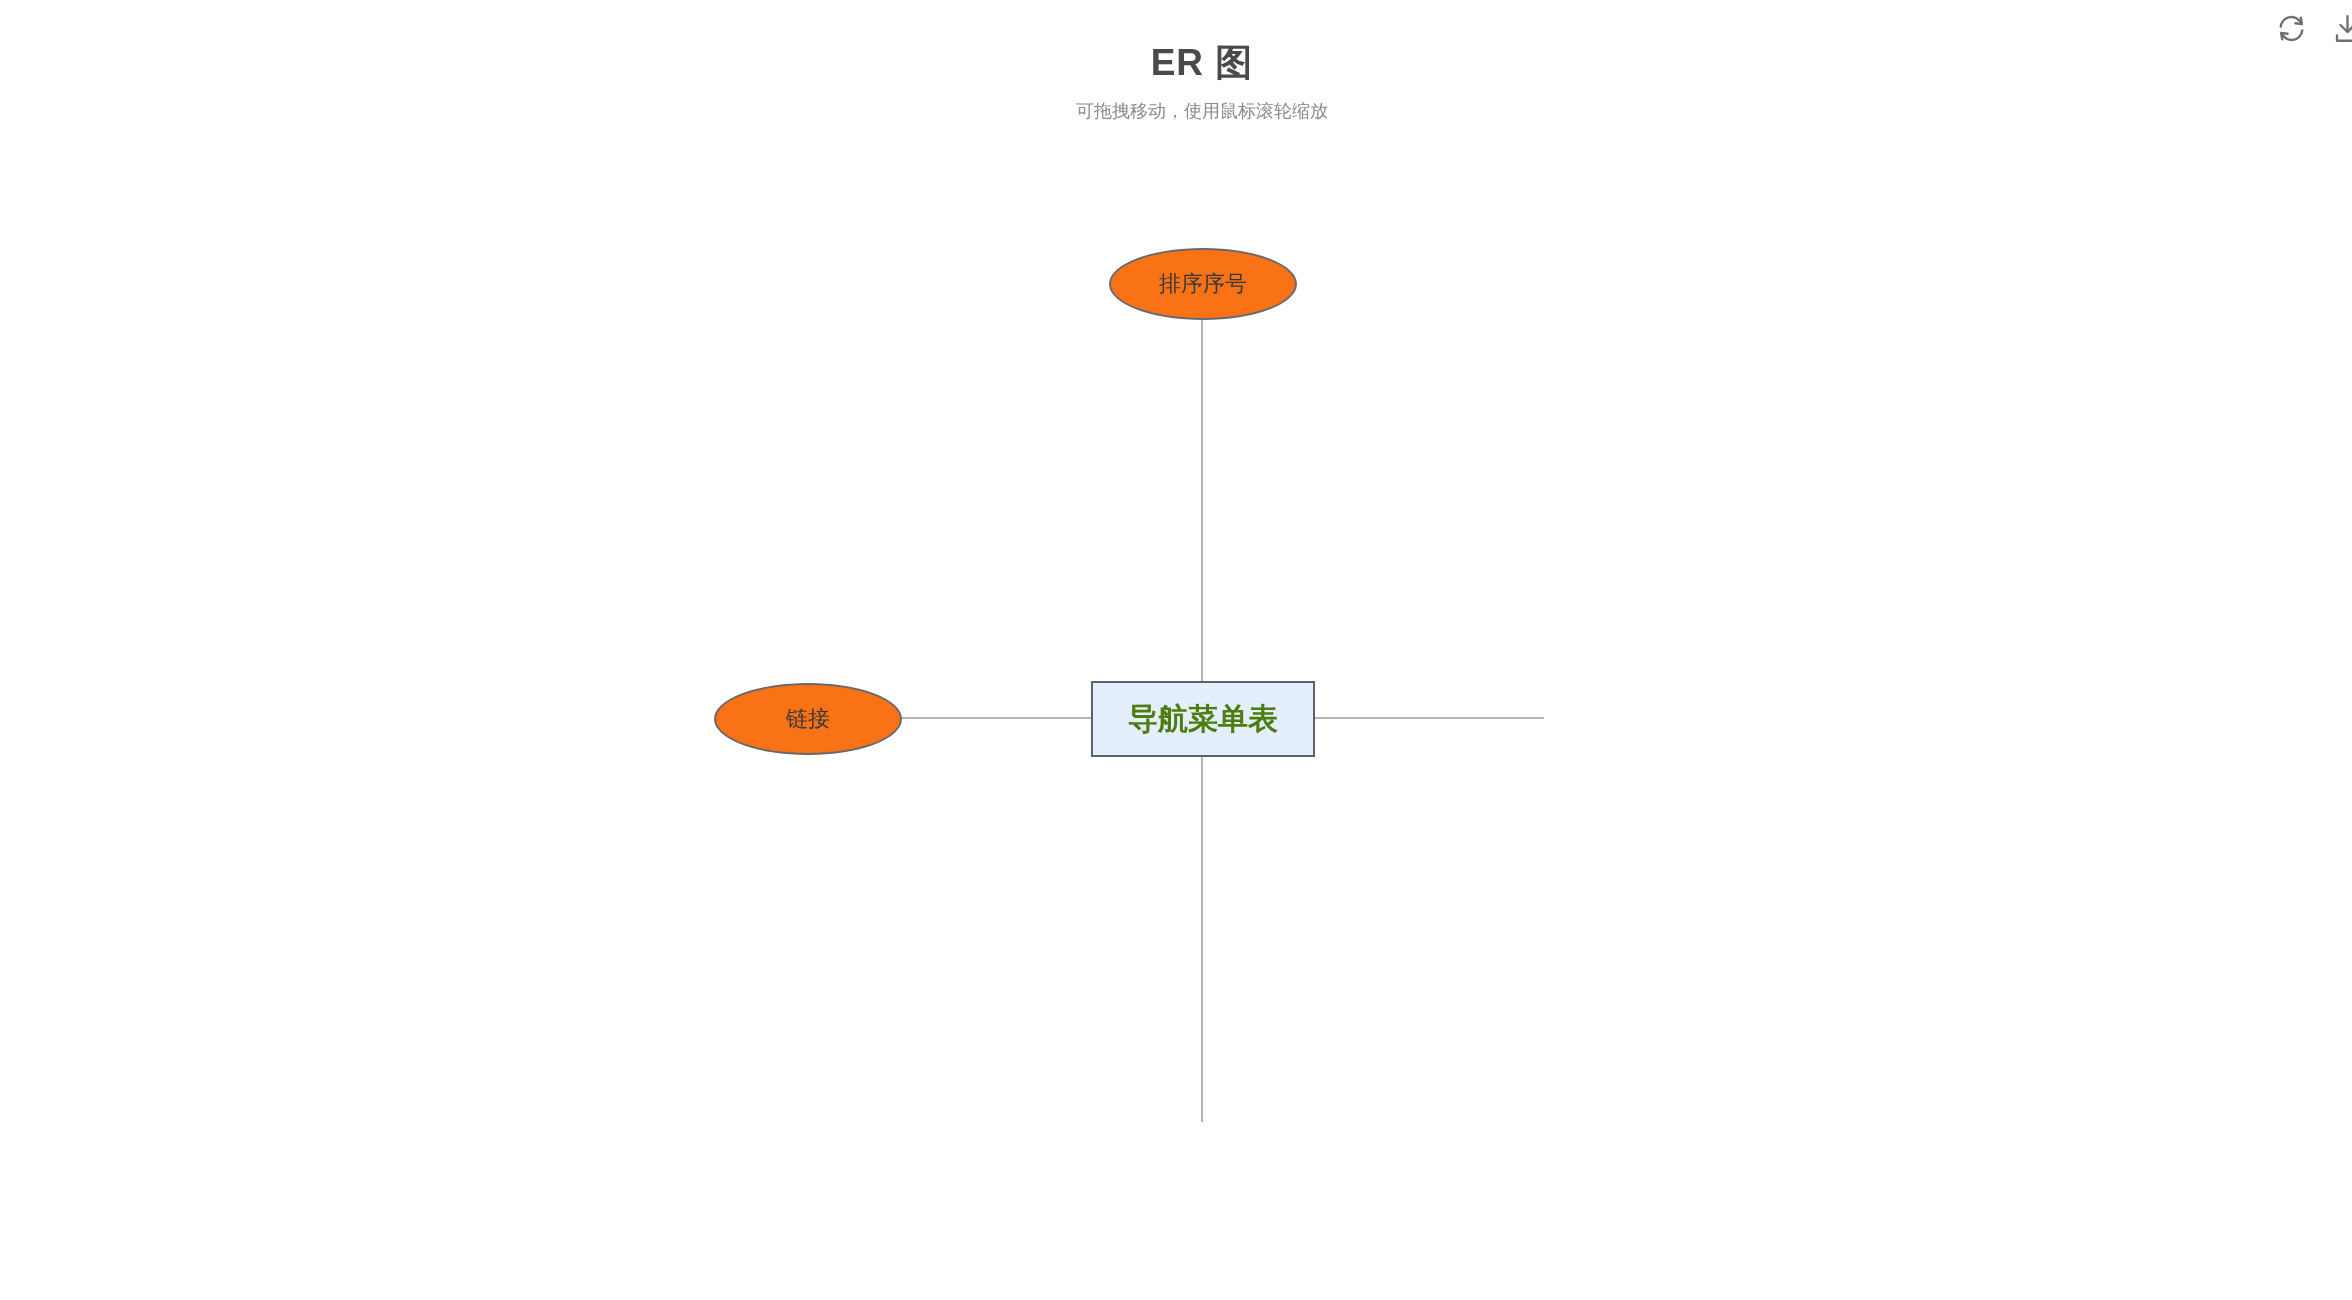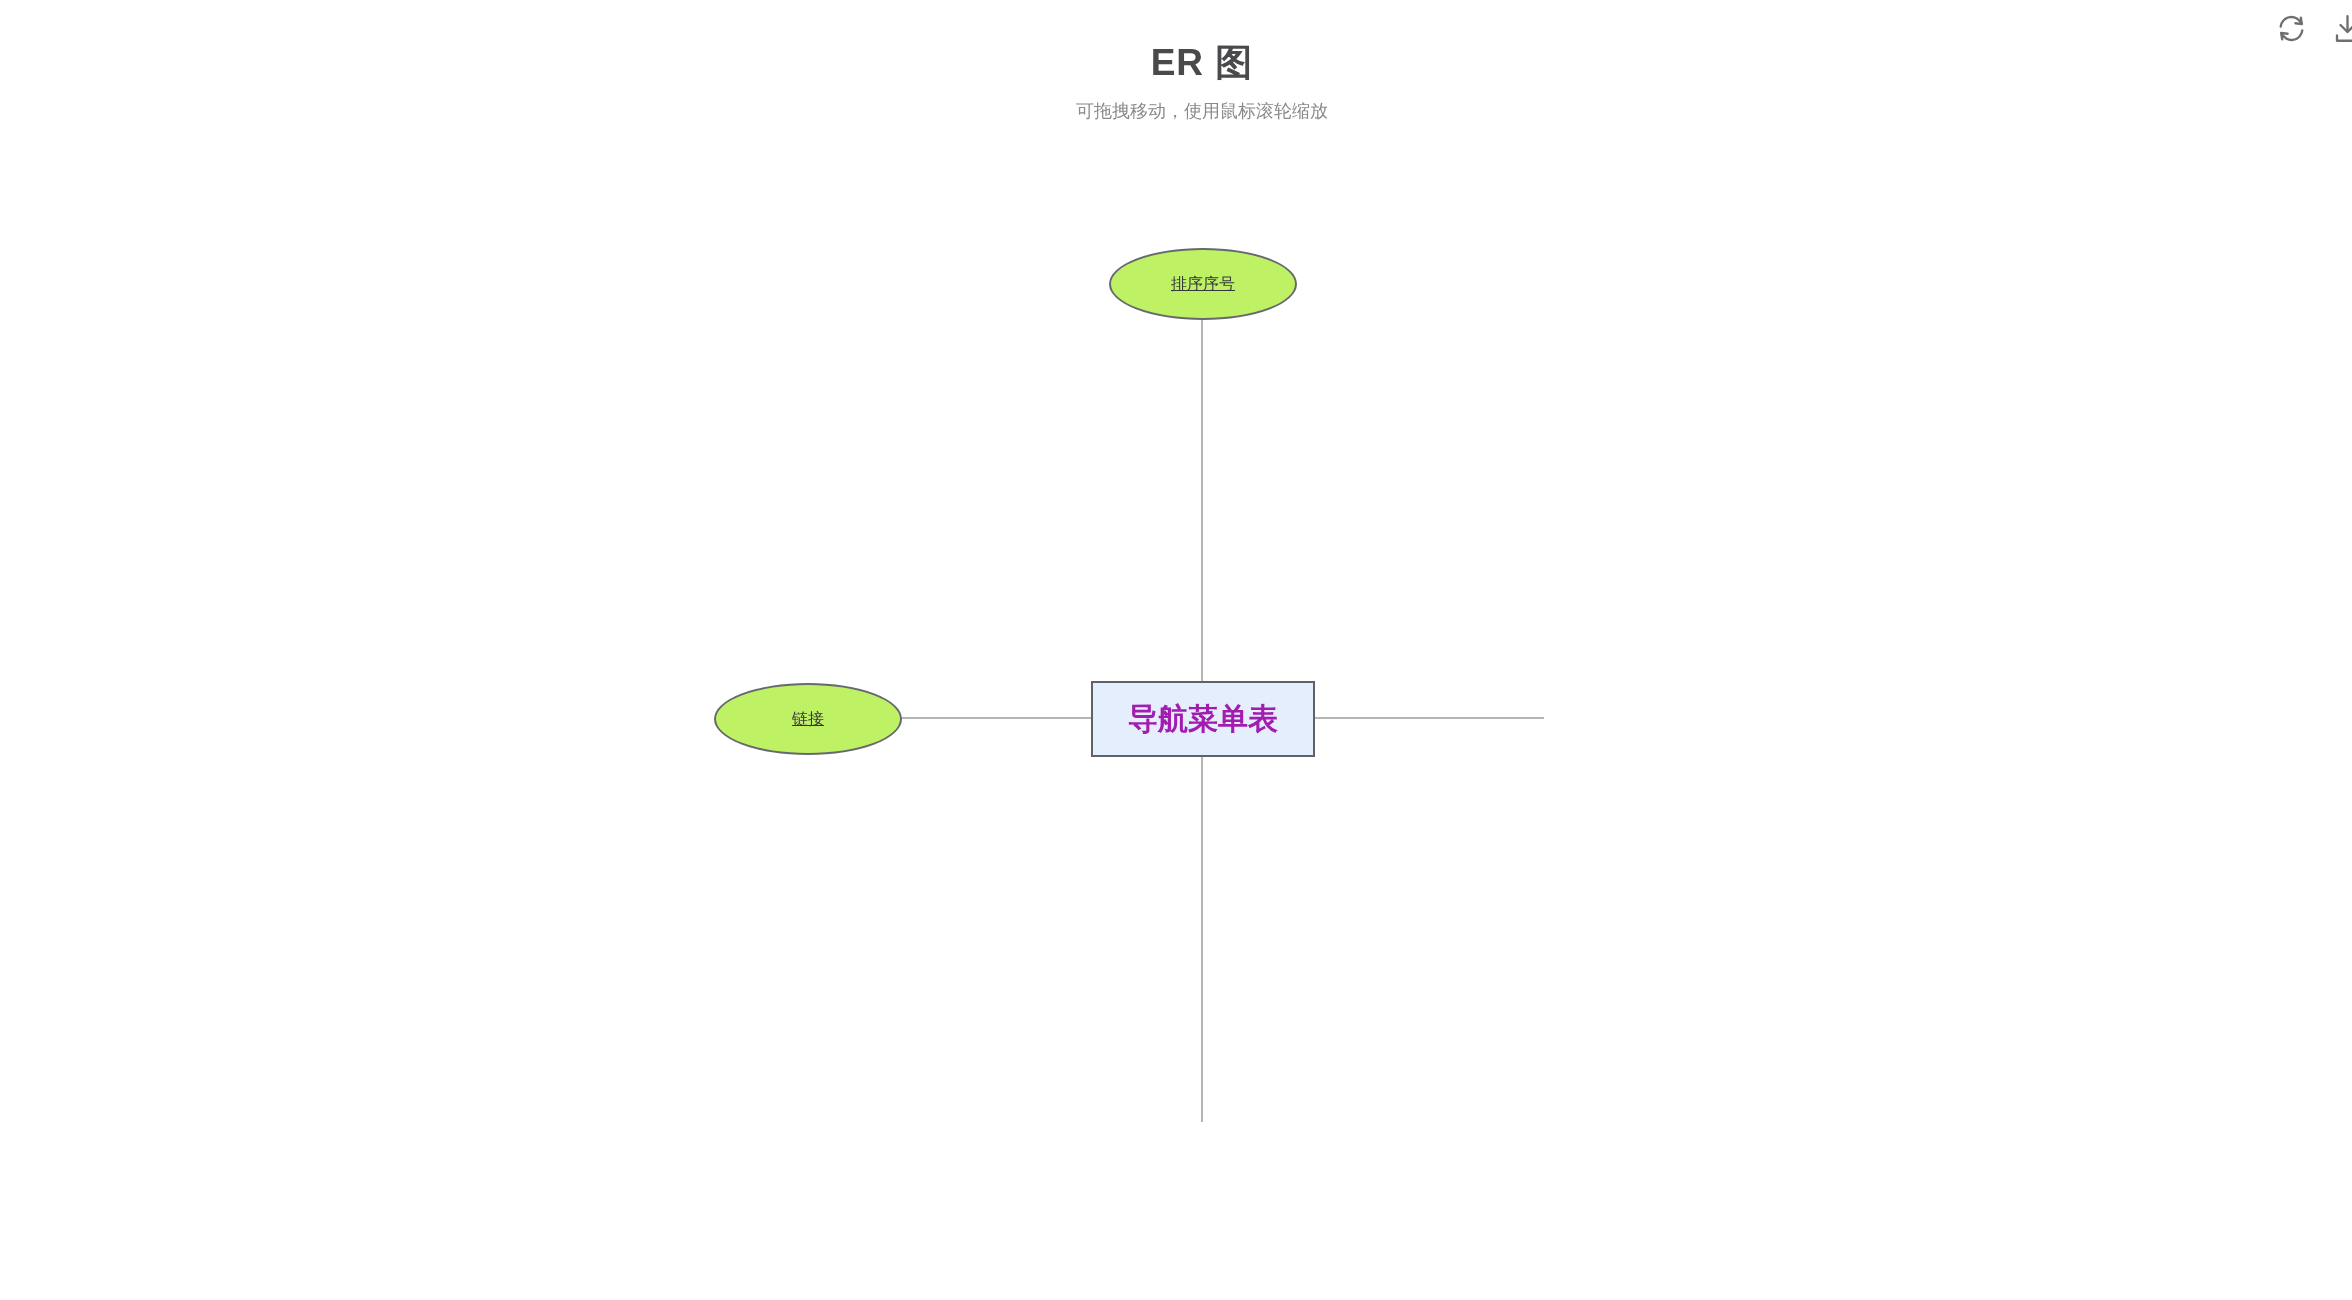--- a/index.html
+++ b/index.html
@@ -50,28 +50,28 @@
 
   .node {
     position: absolute; box-sizing: border-box;
     display: flex; align-items: center; justify-content: center;
     cursor: move;
   }
   .entity-node {
     left: 1065px; top: 681px; width: 224px; height: 76px;
     background: #e4eefc;
     border: 2px solid #5f6266;
-    font-size: 30px; font-weight: 700; color: #a21caf;
+    font-size: 30px; font-weight: 700; color: #4d7c0f;
   }
   .attr-node {
     width: 188px; height: 72px;
-    background: #bef264;
+    background: #f97316;
     border: 2px solid #66696d;
     border-radius: 50%;
-    font-size: 16px; color: #36383c; text-decoration: underline;
+    font-size: 22px; color: #36383c;
   }
   .attr-top    { left: 1083px; top: 248px; }
   .attr-left   { left: 688px;  top: 683px; }
   .attr-right  { left: 1518px; top: 683px; }
   .attr-bottom { left: 1084px; top: 1122px; }
 </style>
 </head>
 <body>
 
 <div class="screen">

